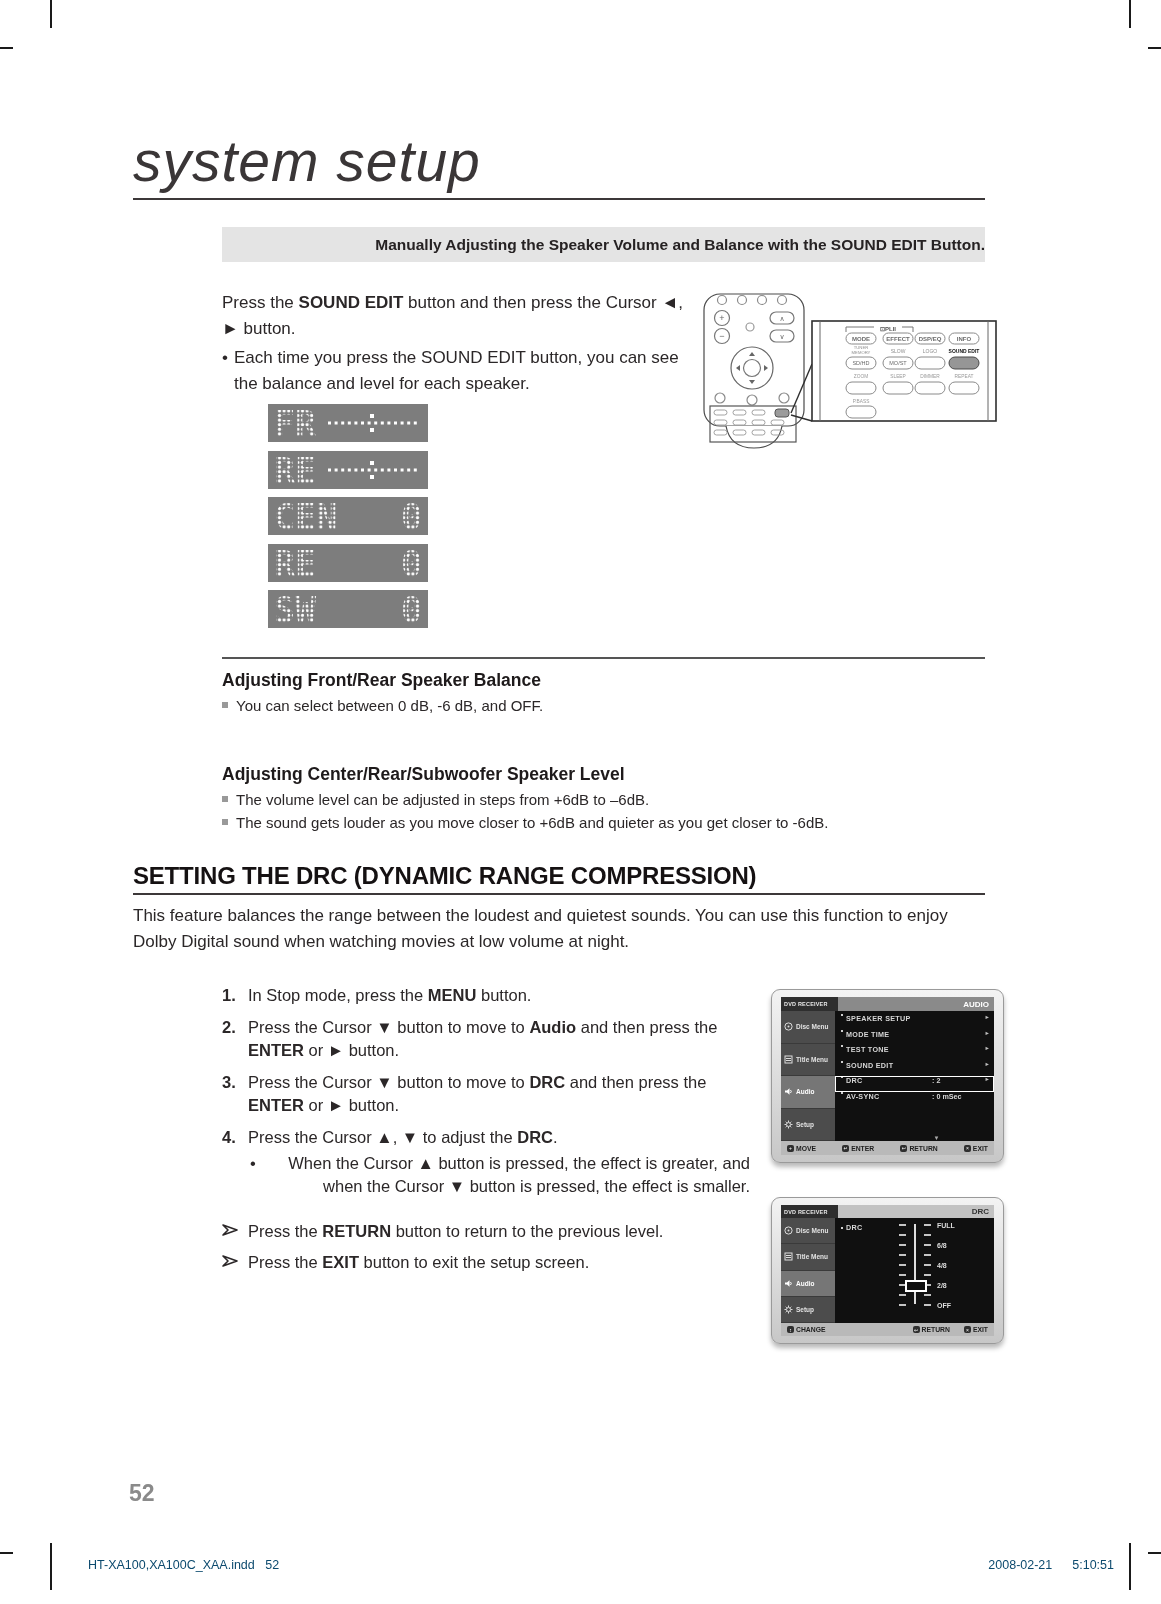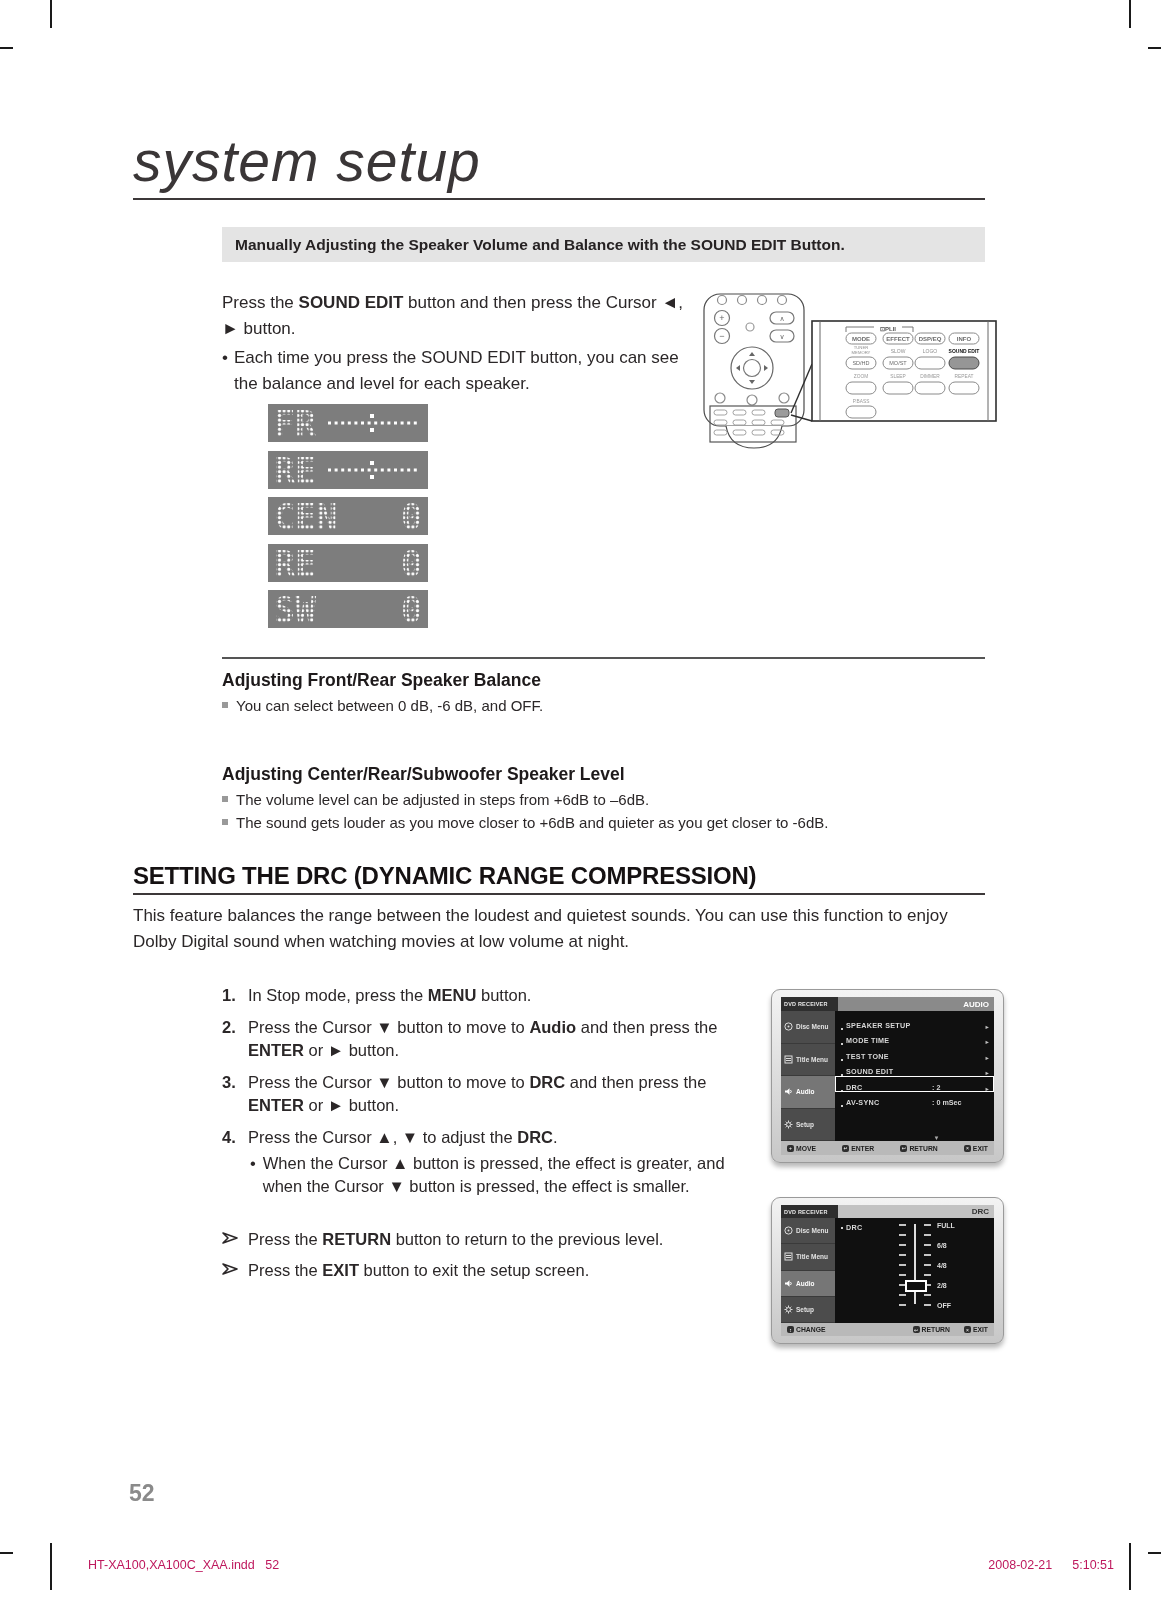--- a/index.html
+++ b/index.html
@@ -20,21 +20,21 @@
   
   .dm-label,.dm-value{font-family:"DejaVu Sans Mono",monospace;font-weight:bold;font-size:35px;fill:url(#dots);}
   
   .sec-h{font-size:17.5px;font-weight:bold;color:#1e1a1b;}
   .sq-li{display:flex;font-size:15px;line-height:1.5;color:#2b2728;}
   .sq{width:6px;height:6px;background:#999;margin:7px 8px 0 0;flex:0 0 auto;}
   .h1{font-size:24px;font-weight:bold;color:#151112;letter-spacing:-0.2px;}
   
   .step{display:flex;margin-bottom:9px;font-size:16.5px;line-height:1.4;}
   .step-num{font-weight:bold;width:26px;flex:0 0 auto;}
-  .substep{display:flex;margin:2px 0 8px 28px;font-size:16.5px;line-height:1.4;}
+  .substep{display:flex;margin:2px 0 0 28px;font-size:16.5px;line-height:1.4;text-align:right;}
   .substep .dot2::before{content:"•";margin-right:7px;}
   .note{display:flex;align-items:flex-start;margin-bottom:8px;font-size:16.5px;line-height:1.4;}
   .note svg{margin:4px 10px 0 0;flex:0 0 auto;}
   
   .shot{position:absolute;background:linear-gradient(180deg,#f3f3f3,#c7c7c7);
         border:1px solid #9a9a9a;border-radius:9px;padding:7px 9px;
         box-shadow:0 4px 5px rgba(0,0,0,.28);}
   .screen{height:100%;background:#121212;display:flex;flex-direction:column;overflow:hidden;}
   .sc-head{display:flex;height:14px;flex:0 0 auto;}
   .sc-brand{width:54px;background:#2e2e2e;color:#e8e8e8;font-size:5.5px;font-weight:bold;
@@ -42,36 +42,36 @@
   .sc-strip{flex:1;display:flex;align-items:center;justify-content:flex-end;
             font-weight:bold;padding-right:5px;}
   .strip-audio{background:#8a8a8a;color:#fff;font-size:8px;}
   .strip-drc{background:#c2c2c2;color:#333;font-size:8px;}
   .sc-body{display:flex;flex:1;min-height:0;}
   .sidebar{width:54px;background:#4c4c4c;display:flex;flex-direction:column;flex:0 0 auto;}
   .sb-item{flex:1;display:flex;align-items:center;gap:3px;padding-left:3px;
            border-bottom:1px solid #3a3a3a;color:#e2e2e2;font-size:6.5px;font-weight:bold;}
   .sb-item.sel{background:#767676;color:#fff;}
   .sc-main{flex:1;position:relative;background:#101010;}
-  .mi{display:flex;align-items:flex-end;height:15.5px;padding:0 4px 0 6px;}
+  .mi{display:flex;align-items:flex-start;height:15.5px;padding:0 4px 0 6px;}
   .mi-bullet{width:2px;height:2px;background:#cfcfcf;margin-right:3px;flex:0 0 auto;}
   .mi-label{flex:1;font-size:7.2px;font-weight:bold;color:#d6d6d6;letter-spacing:.3px;}
   .mi-value{width:50px;font-size:7.2px;font-weight:bold;color:#d6d6d6;}
   .mi-arrow{width:8px;font-size:5.5px;color:#bdbdbd;text-align:right;}
   .mi.selected{outline:1.5px solid #fff;outline-offset:-1px;}
   .sc-foot{height:14px;flex:0 0 auto;background:#b9b9b9;display:flex;align-items:center;
            justify-content:space-between;padding:0 6px;}
   .fi{display:flex;align-items:center;gap:2px;}
   .fi-ic{width:7px;height:7px;background:#2f2f2f;border-radius:2px;color:#fff;font-size:5px;
          display:flex;align-items:center;justify-content:center;}
   .fi-lb{font-size:6.8px;font-weight:bold;color:#1d1d1d;}
   .tick{position:absolute;height:1.5px;background:#c4c4c4;}
   .scale-lb{position:absolute;font-size:7px;font-weight:bold;color:#ddd;transform:translateY(-50%);}
   
-  .footer-text{font-size:12.5px;color:#be185d;}
+  .footer-text{font-size:12.5px;color:#0c4a6e;}
   .pageno{font-size:23px;font-weight:bold;color:#8a8a8a;}
   svg text{font-family:"Liberation Sans",sans-serif;}
 </style>
 </head>
 <body>
 
 <div class="page">
 
   <svg width="0" height="0" style="position:absolute" aria-hidden="true">
     <defs>
@@ -86,21 +86,21 @@
   <div class="crop" style="left:0;top:47px;width:13px;height:1.5px;"></div>
   <div class="crop" style="right:0;top:47px;width:13px;height:1.5px;"></div>
   <div class="crop" style="left:0;top:1552px;width:13px;height:1.5px;"></div>
   <div class="crop" style="right:0;top:1552px;width:13px;height:1.5px;"></div>
   <div class="crop" style="left:50px;top:1543px;width:1.5px;height:47px;"></div>
   <div class="crop" style="left:1129px;top:1543px;width:1.5px;height:47px;"></div>
 
   <div class="abs doc-title" style="left:133px;top:128px;font-style:italic;">system setup</div>
   <div class="rule" style="left:133px;top:198px;width:852px;height:1.8px;"></div>
 
-  <div class="abs banner" style="left:222px;top:227px;width:750px;height:35px;">Manually Adjusting the Speaker Volume and Balance with the SOUND EDIT Button.</div>
+  <div class="abs banner" style="left:222px;top:227px;width:750px;height:35px;text-align:right;">Manually Adjusting the Speaker Volume and Balance with the SOUND EDIT Button.</div>
 
   <div class="abs body-text" style="left:222px;top:290px;width:482px;">
     <div><span>Press the </span><span class="b">SOUND EDIT</span><span> button and then press the Cursor ◄,</span><br><span>► button.</span></div>
     <div class="hang" style="margin-top:4px;">
       <span class="dot"></span>
       <span>Each time you press the SOUND EDIT button, you can see the balance and level for each speaker.</span>
     </div>
   </div>
 
   <div class="abs" style="left:268px;top:404px;">

